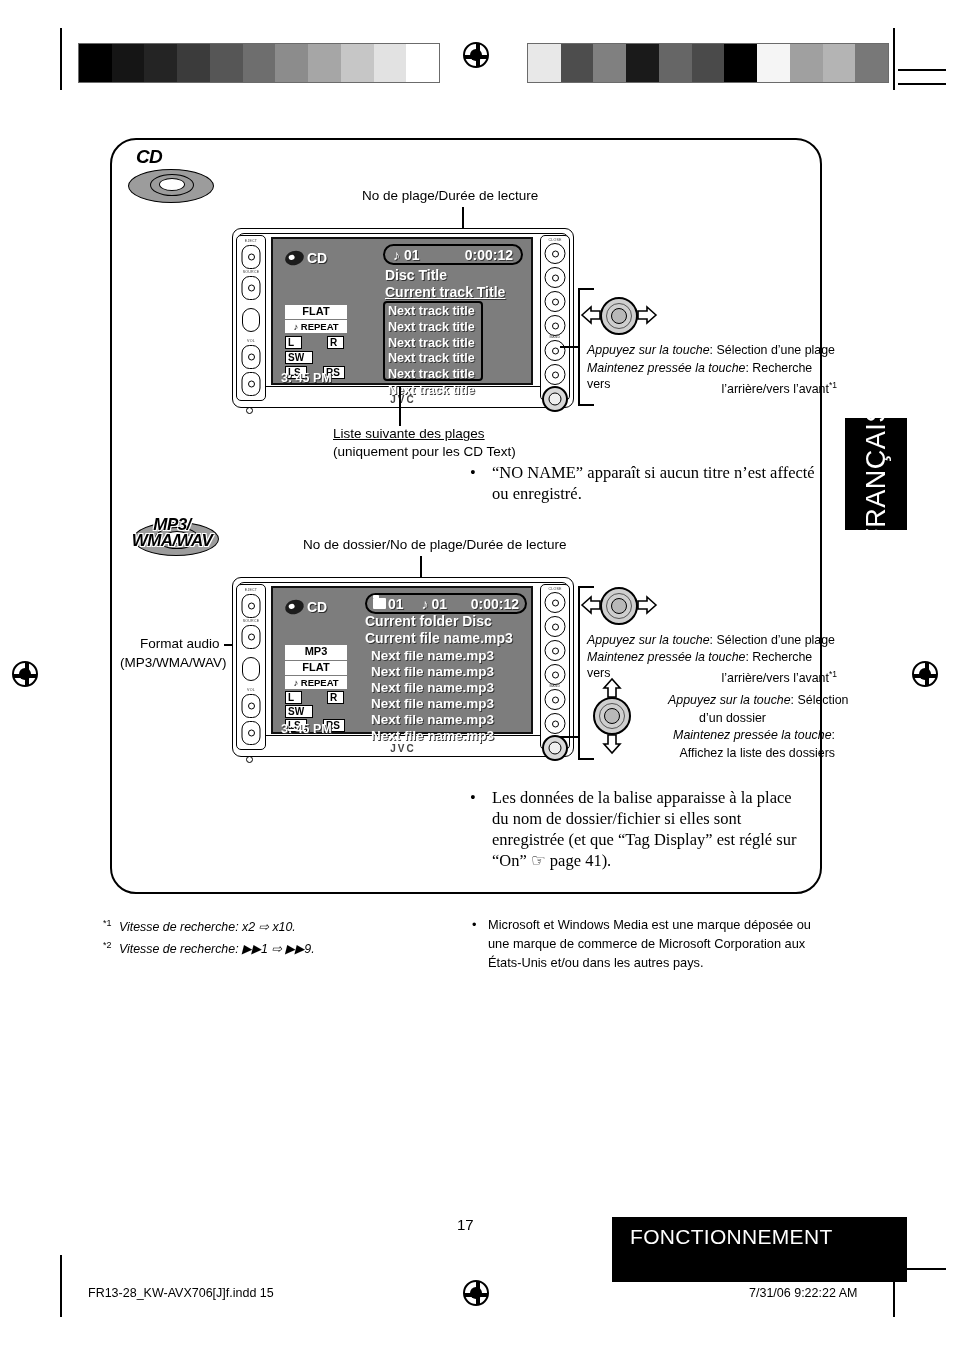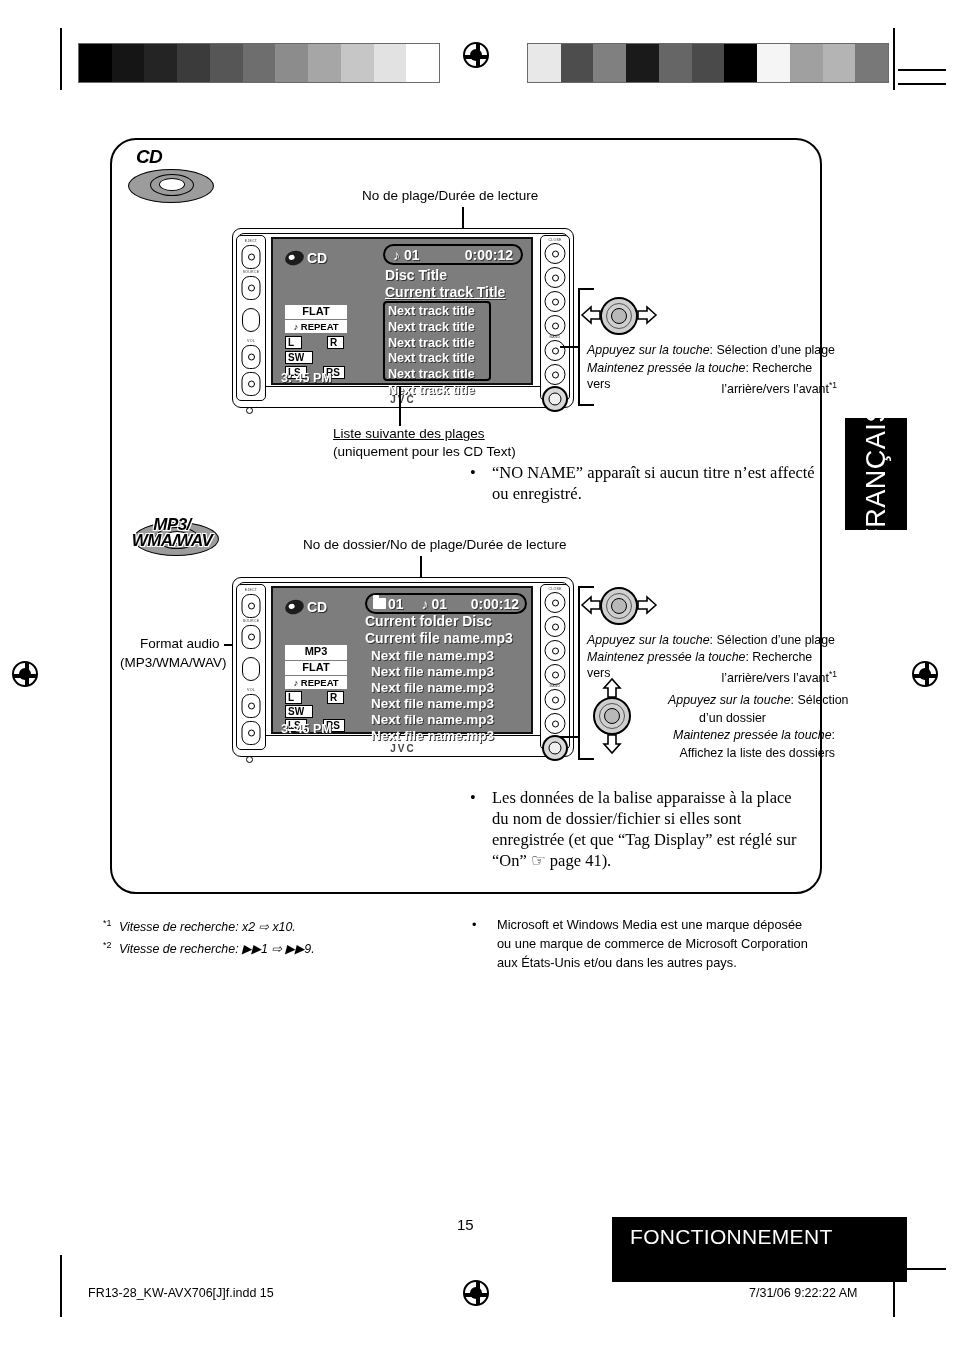--- a/index.html
+++ b/index.html
@@ -229,21 +229,21 @@
 
     <div class="hdrbox" style="left:110px;top:5px;width:140px;height:21px;padding:0 8px;">
       <span class="noteicon">♪</span>
       <span style="margin-left:4px;">01</span>
       <span style="margin-left:auto;">0:00:12</span>
     </div>
 
     <div class="titleline" style="left:112px;top:28px;">Disc Title</div>
     <div class="titleline u" style="left:112px;top:45px;">Current track Title</div>
 
-    <div class="listbox" style="left:110px;top:62px;width:108px;height:80px;">
+    <div class="listbox" style="left:110px;top:62px;width:100px;height:80px;">
       <div>Next track title</div>
       <div>Next track title</div>
       <div>Next track title</div>
       <div>Next track title</div>
       <div>Next track title</div>
       <div>Next track title</div>
     </div>
 
     <div class="tagbox plain" style="left:12px;top:66px;width:62px;height:14px;">FLAT</div>
     <div class="tagbox plain" style="left:12px;top:81px;width:62px;height:13px;font-size:9.5px;">
@@ -455,22 +455,22 @@
   <sup style="font-size:9px;">*1</sup>
   <i style="margin-left:4px;">Vitesse de recherche: x2 ⇨ x10.</i>
 </div>
 <div class="annot" style="left:103px;top:937px;width:330px;">
   <sup style="font-size:9px;">*2</sup>
   <i style="margin-left:4px;">Vitesse de recherche: ▶▶1 ⇨ ▶▶9.</i>
 </div>
 
 <div class="annot" style="left:472px;top:915px;width:340px;line-height:19px;font-size:12.8px;">
   <span style="position:absolute;left:0;top:0;">•</span>
-  <span style="display:block;margin-left:25px;">Microsoft et Windows Media est une marque déposée ou une marque de commerce de Microsoft Corporation aux États-Unis et/ou dans les autres pays.</span>
-</div>
-
-<div class="pagenum" style="left:457px;top:1216px;">15</div>
+  <span style="display:block;margin-left:16px;">Microsoft et Windows Media est une marque déposée ou une marque de commerce de Microsoft Corporation aux États-Unis et/ou dans les autres pays.</span>
+</div>
+
+<div class="pagenum" style="left:457px;top:1216px;">17</div>
 <div class="blackbar" style="left:612px;top:1217px;width:295px;height:65px;">
   <span>FONCTIONNEMENT</span>
 </div>
 
 <div class="meta" style="left:88px;top:1286px;">FR13-28_KW-AVX706[J]f.indd   15</div>
 <div class="meta" style="left:749px;top:1286px;">7/31/06   9:22:22 AM</div>
 
 </body></html>

